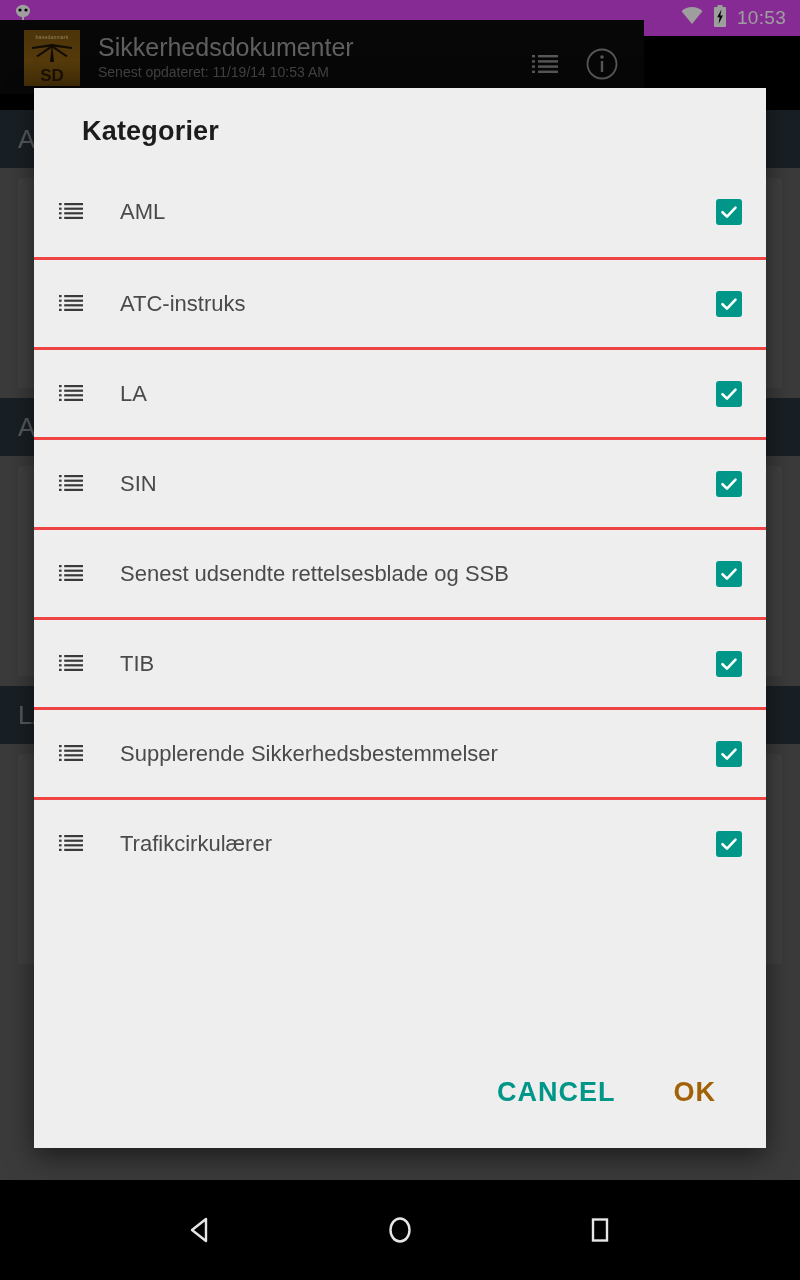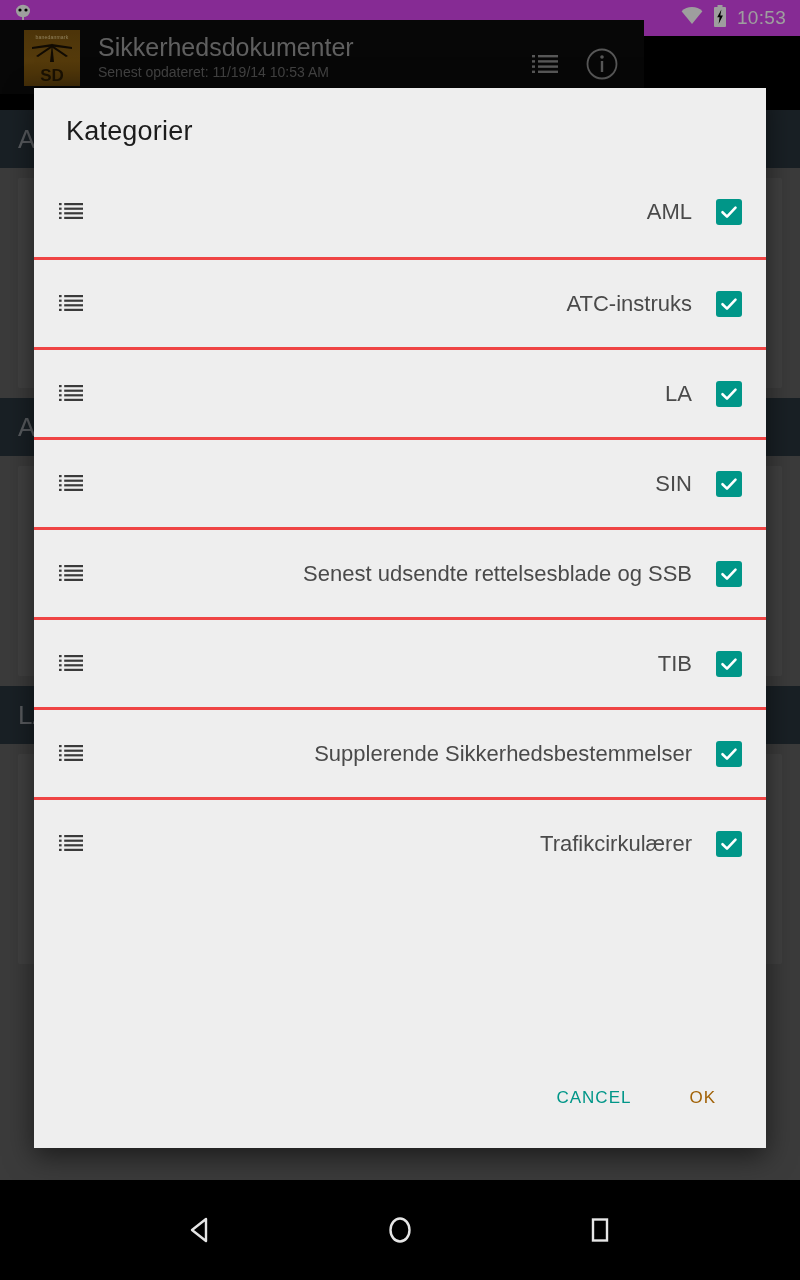--- a/index.html
+++ b/index.html
@@ -77,49 +77,48 @@
   }
 
   
   #dialog{
     position:absolute; left:34px; top:88px; width:732px; height:1060px;
     background:#eeeeee;
     box-shadow:0 8px 26px rgba(0,0,0,.55);
     display:flex; flex-direction:column;
   }
   #dialog-title{
-    font-size:27px; color:#1c1c1c; font-weight:normal;
-    padding:28px 0 20px 32px; letter-spacing:.2px;
+    font-size:27px; color:#1c1c1c; font-weight:bold;
+    padding:28px 0 20px 48px; letter-spacing:.2px;
   }
   #dialog-list{ flex:0 0 auto; }
   .cat-row{
     position:relative; height:90px; display:flex; align-items:center;
     padding:0 0 0 8px;
-    text-align:right;
   }
   .cat-row + .cat-row{ border-top:3px solid #ef4444; }
   .drag-handle{ width:58px; display:flex; justify-content:center; align-items:center; }
   .cat-label{
     flex:1; font-size:22px; color:#4a4a4a; padding-left:20px;
     white-space:nowrap; overflow:hidden; text-overflow:ellipsis;
   }
   .cat-check{ width:74px; display:flex; justify-content:center; align-items:center; }
   .checkbox{
     width:26px; height:26px; border-radius:3px;
     display:flex; align-items:center; justify-content:center;
   }
 
   #dialog-actions{
     margin-top:auto; display:flex; justify-content:flex-end; align-items:center;
     gap:14px; padding:0 28px 26px 0;
   }
   .dlg-btn{
     background:transparent; border:none; cursor:pointer;
     font-family:"Liberation Sans", sans-serif;
-    font-size:17px; font-weight:normal; letter-spacing:1px;
+    font-size:27px; font-weight:bold; letter-spacing:1px;
     padding:14px 22px;
     text-align:center;
   }
 
   
   #nav-bar{
     position:absolute; left:0; bottom:0; width:800px; height:100px;
     background:#000; display:flex; align-items:center; justify-content:center; gap:140px;
   }
   .nav-btn{ width:60px; height:60px; display:flex; align-items:center; justify-content:center; }

